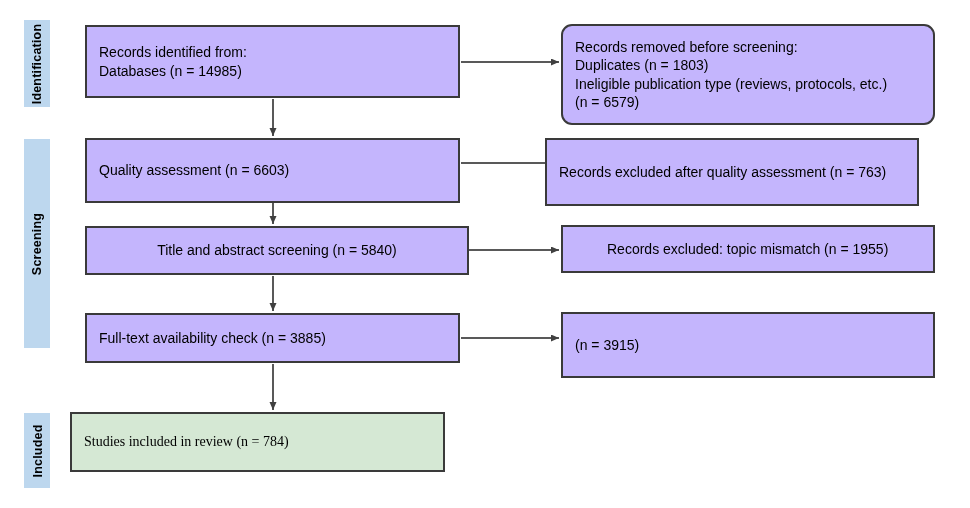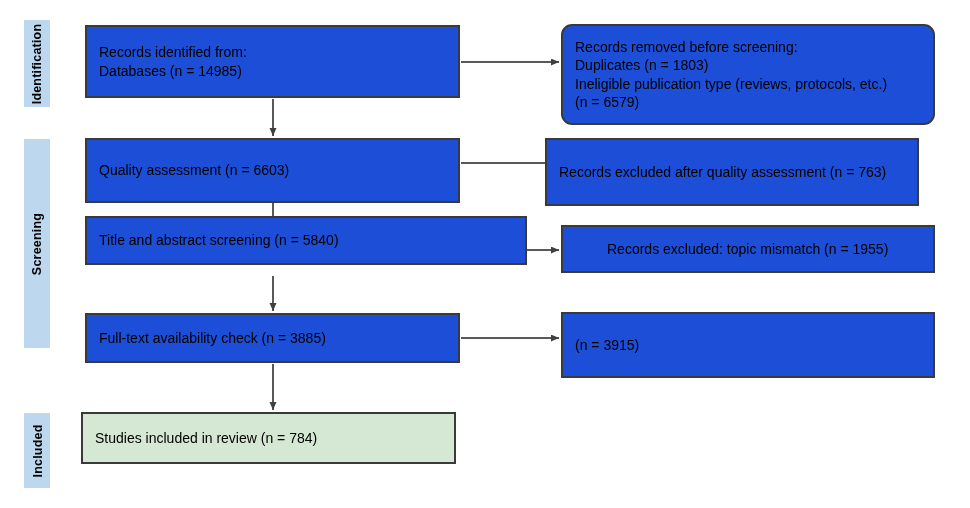--- a/index.html
+++ b/index.html
@@ -53,35 +53,35 @@
     font-weight: bold;
     font-size: 12.5px;
     letter-spacing: 0.2px;
     color: var(--text);
   }
   .stage-1 { top: 20px;  height: 87px;  }
   .stage-2 { top: 139px; height: 209px; }
   .stage-3 { top: 413px; height: 75px;  }
   .box {
     position: absolute;
-    background: #1d4ed8;
+    background: #c4b5fd;
     border: 2px solid var(--box-border);
     display: flex;
     flex-direction: column;
     justify-content: center;
     padding: 5px 12px;
     font-size: 14px;
     line-height: 18.5px;
     color: var(--text);
   }
   .flow-box-1 { left: 85px;  top: 25px;  width: 375px; height: 73px;  }
   .flow-box-2 { left: 85px;  top: 138px; width: 375px; height: 65px;  }
-  .flow-box-3 { left: 85px;  top: 216px; width: 442px; height: 49px;  }
+  .flow-box-3 { left: 85px;  top: 226px; width: 384px; height: 49px; text-align: center;  }
   .flow-box-4 { left: 85px;  top: 313px; width: 375px; height: 50px;  }
-  .flow-box-5 { left: 81px;  top: 412px; width: 375px; height: 52px; background: var(--included-fill); }
+  .flow-box-5 { left: 70px;  top: 412px; width: 375px; height: 60px; background: var(--included-fill); font-family: Liberation Serif, serif; }
   .exc-box-1  { left: 561px; top: 24px;  width: 374px; height: 101px; border-radius: 11px; }
   .exc-box-2  { left: 545px; top: 138px; width: 374px; height: 68px;  }
   .exc-box-3  { left: 561px; top: 225px; width: 374px; height: 48px; padding-left: 44px;  }
   .exc-box-4  { left: 561px; top: 312px; width: 374px; height: 66px; line-height: 23px; }
 </style>
 </head>
 <body>
 
 <div class="canvas">
 

